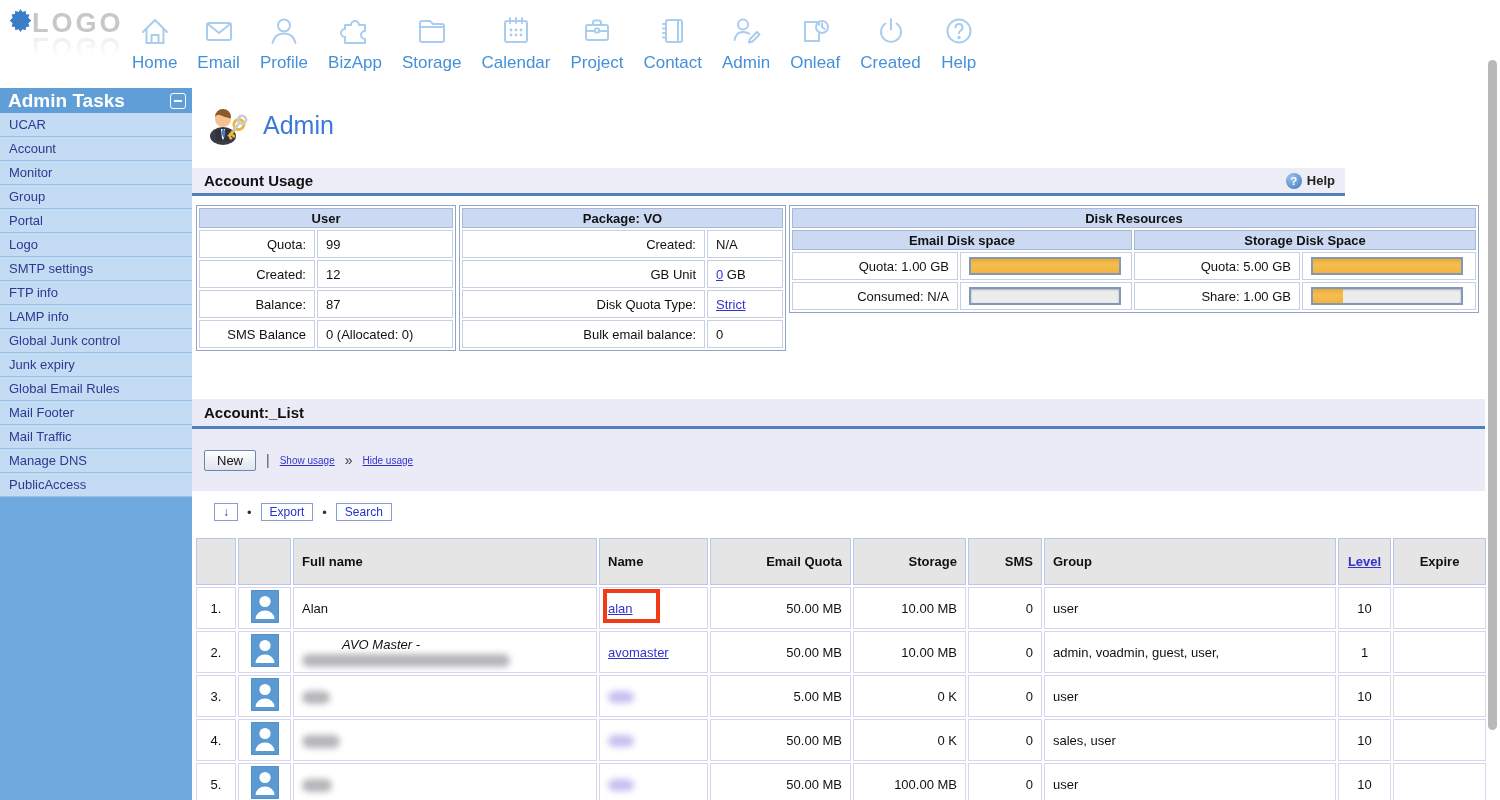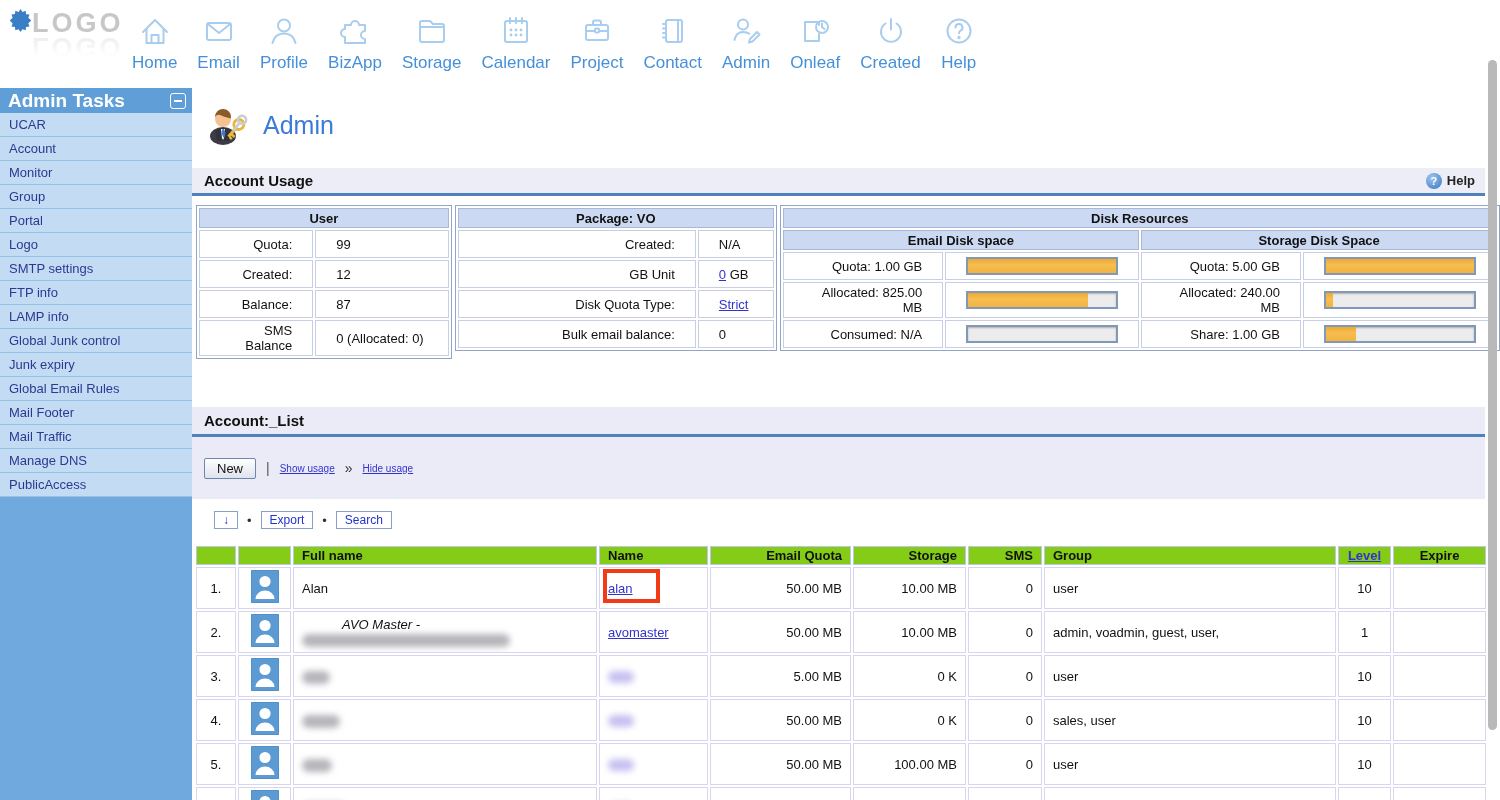--- a/index.html
+++ b/index.html
@@ -31,39 +31,39 @@
   #collapse-btn span { display:block; width:8px; height:2px; background:#fff; }
   .side-item { height:24px; line-height:24px; background:#c3dcf4; border-bottom:1px solid #97c1e7;
                color:#2b3990; font-size:13px; padding-left:9px; cursor:pointer; }
 
   
   #main { position:absolute; left:192px; top:88px; width:1308px; height:712px; background:#fff; }
 
   #admin-heading { display:flex; align-items:center; gap:14px; margin:13px 0 0 13px; height:48px; }
   #admin-title { font-size:25px; color:#3b7ad8; }
 
-  .section-bar { margin-top:0; width:1293px; background:#ededf7; border-bottom:3px solid #4f81bd;
+  .section-bar { margin-top:0; width:1153px; background:#ededf7; border-bottom:3px solid #4f81bd;
                  height:28px; display:flex; align-items:center; padding:0 10px 0 12px; }
   .section-title { font-size:15px; font-weight:bold; color:#111; flex:1; }
   #usage-bar { margin-top:19px; }
   .help-link { display:flex; align-items:center; gap:5px; cursor:pointer; }
   .help-badge { width:16px; height:16px; border-radius:50%;
                 background:radial-gradient(circle at 35% 30%, #9cc4ec, #3a77c0);
                 color:#fff; font-size:11px; font-weight:bold; display:flex; align-items:center;
                 justify-content:center; }
   .help-text { font-size:13px; font-weight:bold; color:#222; }
 
   
   #usage-tables { display:flex; gap:3px; margin:9px 0 0 4px; align-items:flex-start; }
   table { border-collapse:separate; }
   .usage-table { border:1px solid #93a5c4; border-spacing:2px; background:#fff; }
   .usage-table th { background:#ccd9f2; border:1px solid #aab8d8; font-size:13px; font-weight:bold;
                     color:#111; height:20px; padding:1px 4px; }
   .usage-table td { border:1px solid #c6cfe4; font-size:13px; color:#111; height:28px;
-                    padding:2px 20px; background:#fff; }
+                    padding:2px 8px; background:#fff; }
   td.lbl { text-align:right; }
   td.val { text-align:left; }
   a, .link { color:#3333cc; text-decoration:underline; cursor:pointer; }
   .bar-track { width:152px; height:18px; border:2px solid #8298b8; background:#ececec;
                box-shadow:inset 0 1px 2px rgba(0,0,0,.25); }
   .bar-fill { height:100%; background:linear-gradient(#eda92e, #f6bd52 40%, #f2b43d); }
 
   
   #list-block { margin-top:48px; width:1293px; background:#ebebf7; }
   #list-bar { height:30px; display:flex; align-items:center; padding-left:12px;
@@ -75,22 +75,22 @@
   .tool-link { font-size:10px; }
   .chev { color:#333; font-size:14px; }
 
   #mini-toolbar { margin:11px 0 0 22px; display:flex; align-items:center; gap:9px; height:20px; }
   .mini-btn { font-size:12px; color:#2233cc; background:#fff; border:1px solid #8aa0cc;
               padding:1px 8px; cursor:pointer; }
   .bullet { color:#333; font-size:13px; }
 
   
   #acct-table { margin:14px 0 0 2px; border-spacing:2px; table-layout:fixed; width:1288px; }
-  #acct-table th { background:#84cc16; border:1px solid #bac7ea; height:17px; font-size:13px;
-                   font-weight:bold; color:#111; padding:1px 8px; }
+  #acct-table th { background:#e5e5e5; border:1px solid #bac7ea; height:17px; font-size:13px;
+                   font-weight:bold; color:#111; padding:15px 8px; }
   #acct-table td { border:1px solid #d6d6ee; height:35px; font-size:13px; color:#111;
                    background:#fff; padding:2px 8px; overflow:hidden; }
   th.h-left { text-align:left; } th.h-right { text-align:right; } th.h-center { text-align:center; }
   td.c-num { text-align:center; color:#222; }
   td.c-avatar { text-align:center; }
   td.c-right { text-align:right; }
   td.c-center { text-align:center; }
   td.c-name { position:relative; }
   .italic { font-style:italic;margin-left:40px; }
   .redbox { position:absolute; left:3px; top:1px; width:57px; height:34px;
@@ -342,34 +342,20 @@
           <td class="lbl" style="width:166px">Quota: 1.00 GB</td>
           <td style="width:172px">
             <div class="bar-track">
                   <div class="bar-fill" style="width: 100%;"></div>
                 </div>
           </td>
           <td class="lbl" style="width:166px">Quota: 5.00 GB</td>
           <td style="width:174px">
             <div class="bar-track">
                   <div class="bar-fill" style="width: 100%;"></div>
-                </div>
-          </td>
-        </tr>
-        <tr>
-          <td class="lbl">Allocated: 825.00 MB</td>
-          <td>
-            <div class="bar-track">
-                  <div class="bar-fill" style="width: 81%;"></div>
-                </div>
-          </td>
-          <td class="lbl">Allocated: 240.00 MB</td>
-          <td>
-            <div class="bar-track">
-                  <div class="bar-fill" style="width: 5%;"></div>
                 </div>
           </td>
         </tr>
         <tr>
           <td class="lbl">Consumed: N/A</td>
           <td>
             <div class="bar-track">
                   <div class="bar-fill" style="width: 0%;"></div>
                 </div>
           </td>

